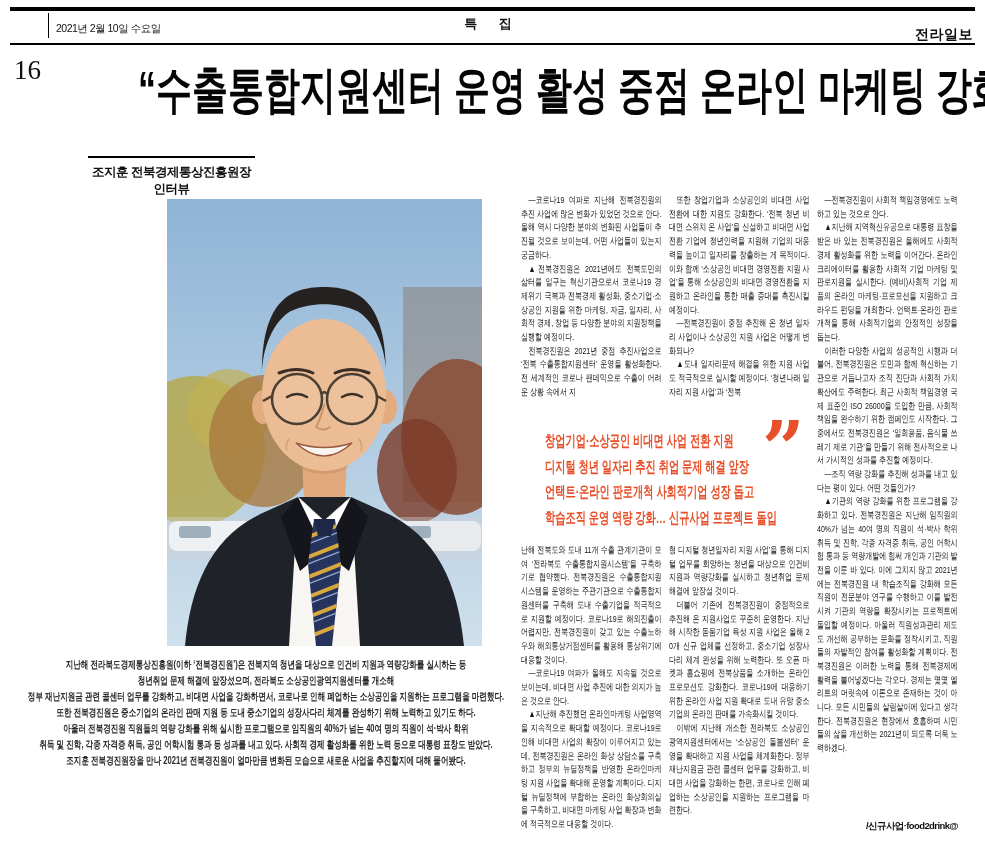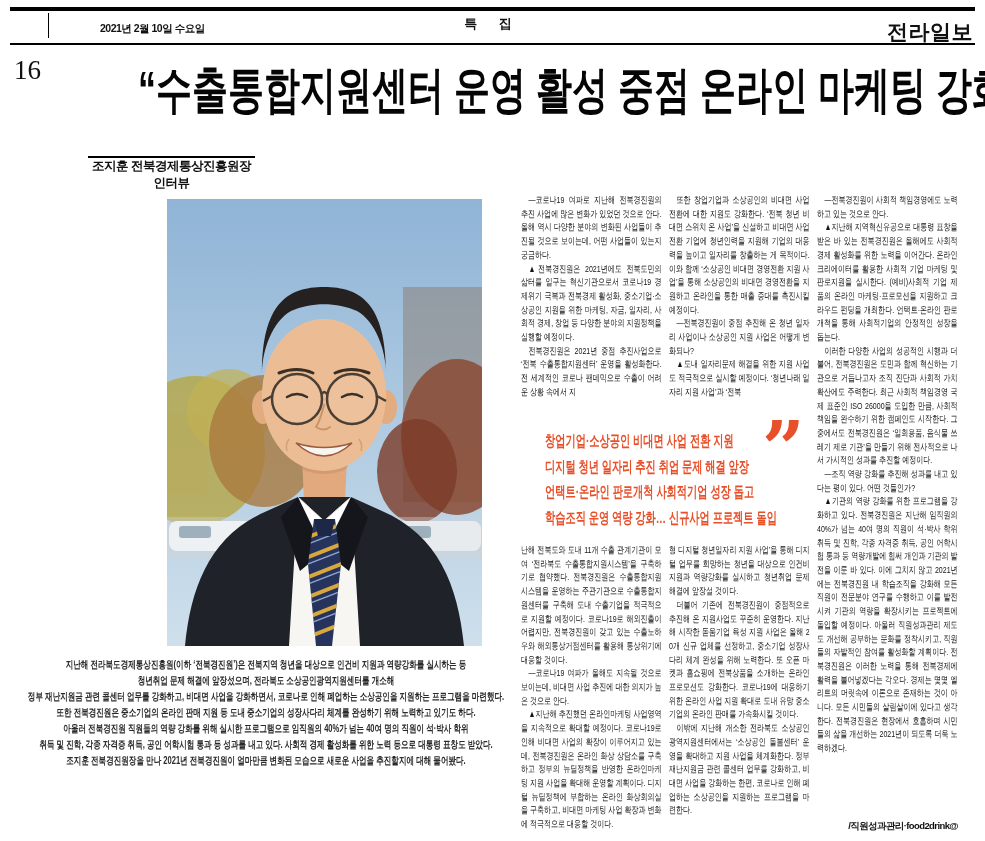--- a/index.html
+++ b/index.html
@@ -5,27 +5,27 @@
   html,body{margin:0;padding:0;background:#e8e8e8;}
   .page{position:relative;width:985px;height:841px;margin:0 auto;background:#ffffff;overflow:hidden;
         font-family:"Liberation Sans","DejaVu Sans",sans-serif;color:#111;}
   
   .rule-top{position:absolute;left:10px;right:10px;top:7px;height:4px;background:#000;}
   .rule-bottom{position:absolute;left:10px;right:10px;top:43px;height:2px;background:#000;}
   .hdr{position:absolute;left:10px;right:10px;top:12px;height:30px;}
   .hdr-left{position:absolute;left:4px;top:0;display:flex;align-items:flex-start;}
   .pageno{font-family:"Liberation Serif","DejaVu Serif",serif;font-size:27px;line-height:27px;margin-top:45px;}
   .hdr-sep{width:1px;height:25px;background:#000;margin:1px 7px 0 7px;}
-  .hdr-date{font-size:10.5px;font-weight:700;margin-top:10px;letter-spacing:-0.5px;margin-left:44px;}
+  .hdr-date{font-size:10.5px;font-weight:400;margin-top:10px;letter-spacing:-0.5px;}
   .hdr-center{position:absolute;left:0;right:0;top:3px;text-align:center;font-size:13px;font-weight:600;letter-spacing:9px;}
-  .hdr-right{position:absolute;right:2px;top:6px;font-size:21px;font-weight:900;letter-spacing:0.5px;}
+  .hdr-right{position:absolute;right:2px;top:14px;font-size:14px;font-weight:900;letter-spacing:0.5px;}
   
   .headline{position:absolute;left:0;width:985px;top:62px;text-align:center;font-size:50px;font-weight:900;
             white-space:nowrap;line-height:1.15;transform:scaleX(.72);transform-origin:center top;color:#050505;}
-  .kicker{position:absolute;left:88px;top:156px;width:167px;border-top:2px solid #000;
+  .kicker{position:absolute;left:88px;top:156px;width:167px;border-top:2px solid #000;padding-top:6px;
           text-align:center;font-size:12.5px;font-weight:800;letter-spacing:-0.5px;}
   
   .photo{position:absolute;left:167px;top:199px;width:315px;height:447px;overflow:hidden;background:#9db9d6;}
   .photo svg{display:block;}
   
   .caption{position:absolute;left:-69px;top:656px;width:670px;transform:scaleX(.72);transform-origin:center top;
            text-align:center;font-size:10.5px;line-height:16px;font-weight:600;color:#2a2a2a;}
   
   .body-col{position:absolute;width:190px;font-size:9.5px;line-height:13.7px;text-align:justify;word-break:break-all;
             transform:scaleX(.74);transform-origin:left top;color:#141414;overflow:hidden;}
@@ -186,15 +186,15 @@
       <p>난해 전북도와 도내 11개 수출 관계기관이 모여 ‘전라북도 수출통합지원시스템’을 구축하기로 협약했다. 전북경진원은 수출통합지원시스템을 운영하는 주관기관으로 수출통합지원센터를 구축해 도내 수출기업을 적극적으로 지원할 예정이다. 코로나19로 해외진출이 어렵지만, 전북경진원이 갖고 있는 수출노하우와 해외통상거점센터를 활용해 통상위기에 대응할 것이다.</p>
       <p>―코로나19 여파가 올해도 지속될 것으로 보이는데, 비대면 사업 추진에 대한 의지가 높은 것으로 안다.</p>
       <p>▲지난해 추진했던 온라인마케팅 사업영역을 지속적으로 확대할 예정이다. 코로나19로 인해 비대면 사업의 확장이 이루어지고 있는데, 전북경진원은 온라인 화상 상담소를 구축하고 정부의 뉴딜정책을 반영한 온라인마케팅 지원 사업을 확대해 운영할 계획이다. 디지털 뉴딜정책에 부합하는 온라인 화상회의실을 구축하고, 비대면 마케팅 사업 확장과 변화에 적극적으로 대응할 것이다.</p>
     </div>
   <div class="body-col cont" id="col2-bottom">
       <p>형 디지털 청년일자리 지원 사업’을 통해 디지털 업무를 희망하는 청년을 대상으로 인건비 지원과 역량강화를 실시하고 청년취업 문제 해결에 앞장설 것이다.</p>
       <p>더불어 기존에 전북경진원이 중점적으로 추진해 온 지원사업도 꾸준히 운영한다. 지난해 시작한 돋움기업 육성 지원 사업은 올해 20개 신규 업체를 선정하고, 중소기업 성장사다리 체계 완성을 위해 노력한다. 또 오픈 마켓과 홈쇼핑에 전북상품을 소개하는 온라인 프로모션도 강화한다. 코로나19에 대응하기 위한 온라인 사업 지원 확대로 도내 유망 중소기업의 온라인 판매를 가속화시킬 것이다.</p>
       <p>이밖에 지난해 개소한 전라북도 소상공인광역지원센터에서는 ‘소상공인 돌봄센터’ 운영을 확대하고 지원 사업을 체계화한다. 정부 재난지원금 관련 콜센터 업무를 강화하고, 비대면 사업을 강화하는 한편, 코로나로 인해 폐업하는 소상공인을 지원하는 프로그램을 마련한다.</p>
     </div>
 
-  <div class="byline">/직원성과관리·food2drink@</div>
+  <div class="byline">/신규사업·food2drink@</div>
 
 </div>
 
 </body></html>

